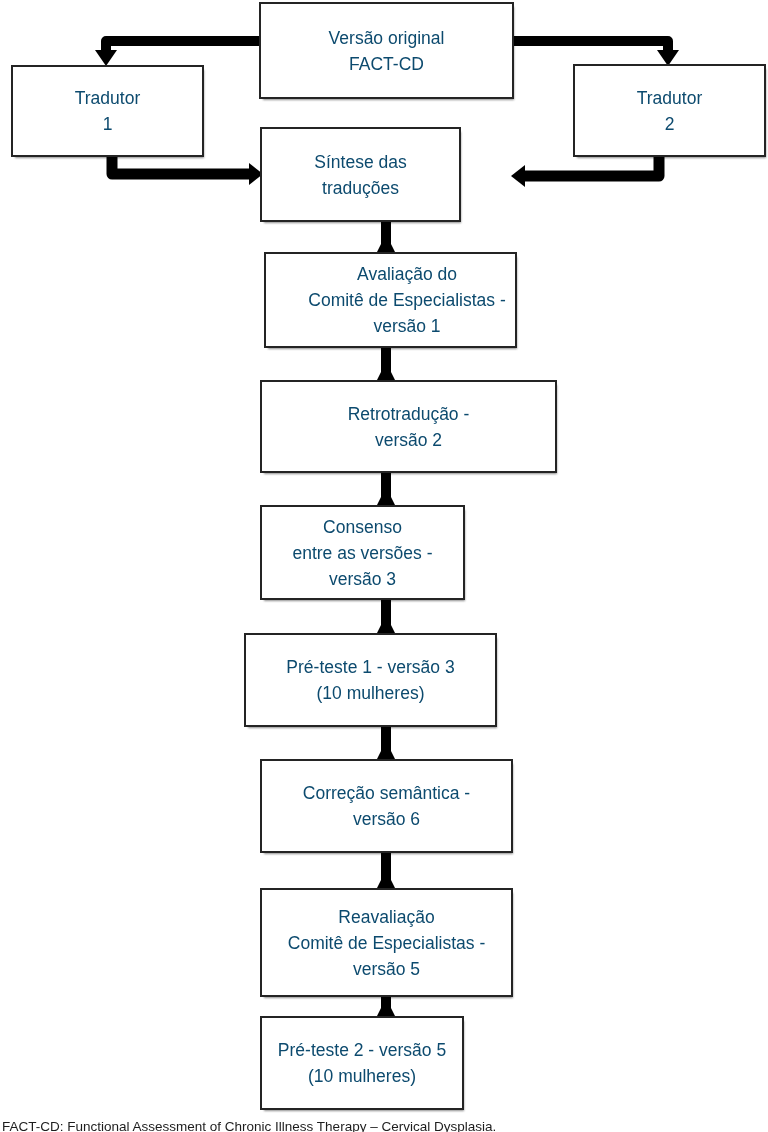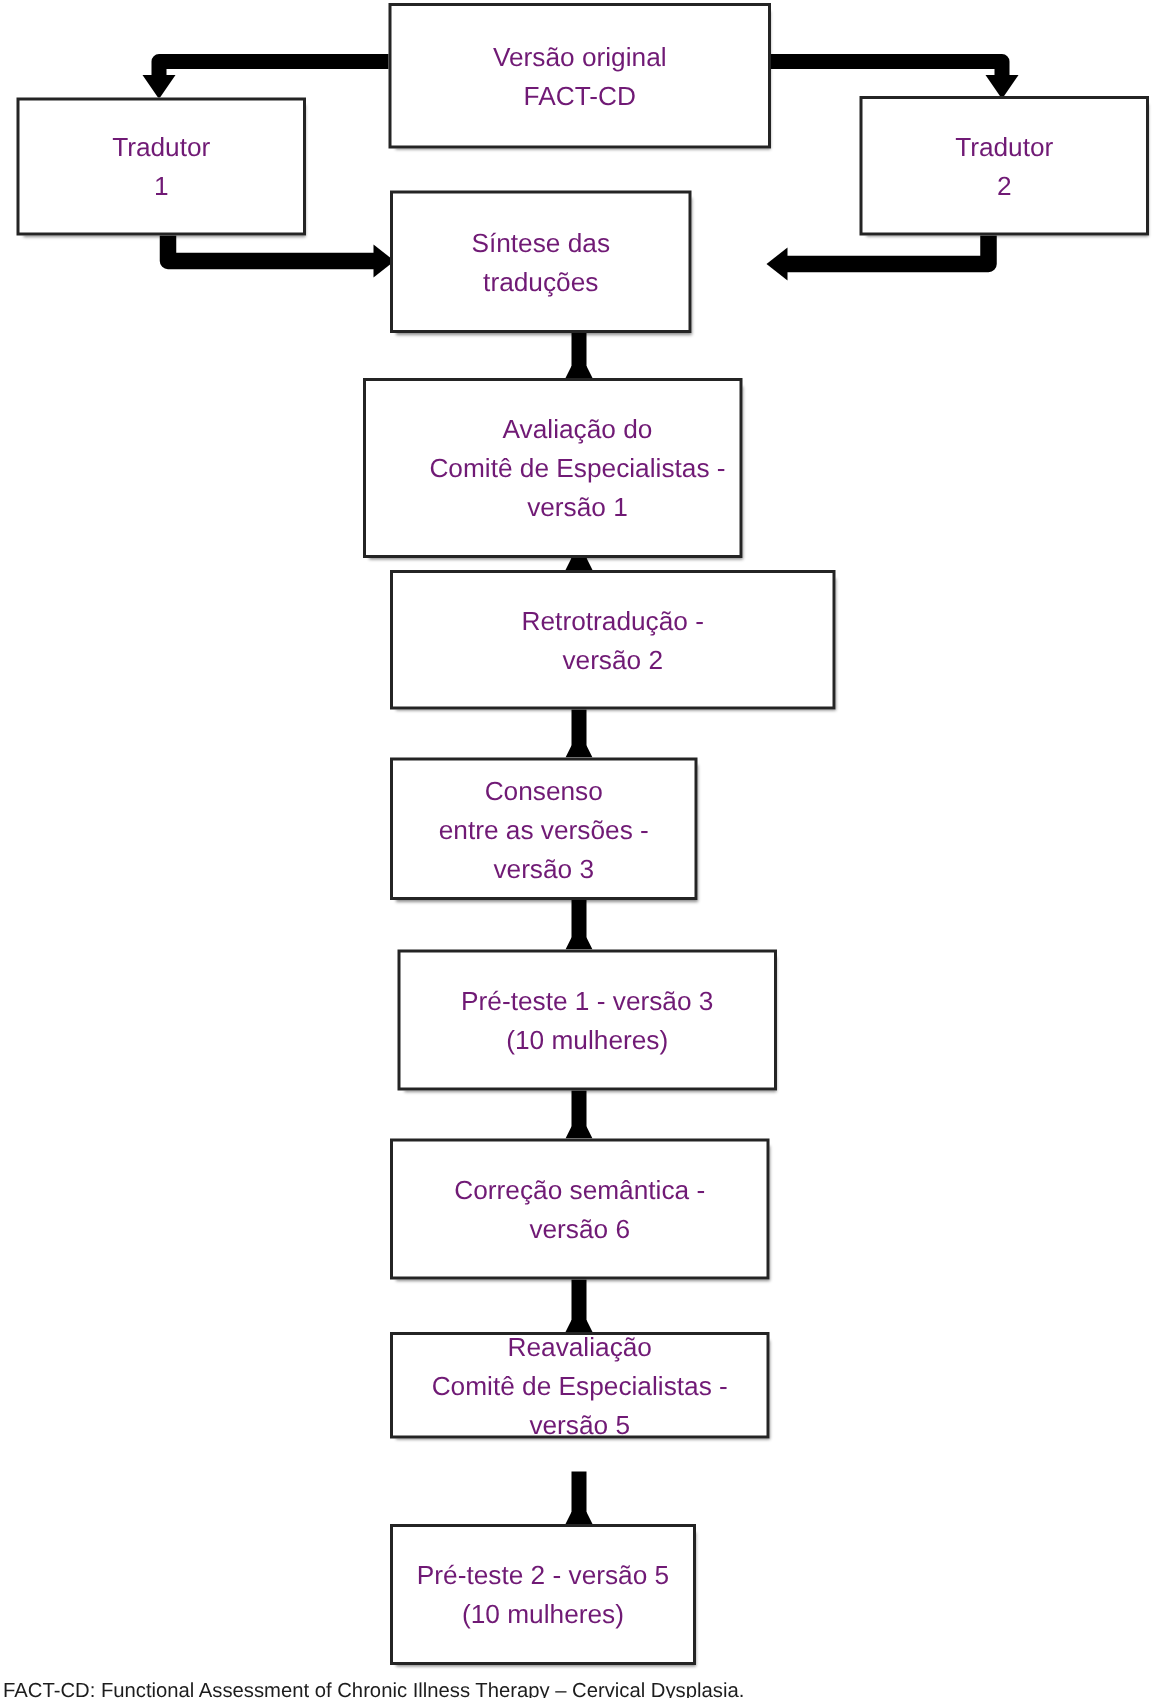--- a/index.html
+++ b/index.html
@@ -28,21 +28,21 @@
     background: #ffffff;
     border: 2px solid #242424;
     box-shadow: 2px 3px 2px -2px rgba(0,0,0,0.45);
     display: flex;
     align-items: center;
     justify-content: center;
     text-align: center;
     white-space: pre-line;
     font-size: 17.5px;
     line-height: 26px;
-    color: #701a75;
+    color: #0c4a6e;
   }
   .caption {
     position: absolute;
     z-index: 2;
     left: 2px;
     top: 1119px;
     font-size: 13.5px;
     color: #1d1d1d;
     white-space: nowrap;
   }
@@ -103,38 +103,38 @@
 
   <div class="flow-box" style="left:11px; top:65px; width:193px; height:92px;">Tradutor
 1</div>
 
   <div class="flow-box" style="left:573px; top:64px; width:193px; height:93px;">Tradutor
 2</div>
 
   <div class="flow-box" style="left:260px; top:127px; width:201px; height:95px;">Síntese das
 traduções</div>
 
-  <div class="flow-box" style="left:242px; top:252px; width:253px; height:120px;padding-left:33px;">Avaliação do
+  <div class="flow-box" style="left:264px; top:252px; width:253px; height:96px;padding-left:33px;">Avaliação do
 Comitê de Especialistas -
 versão 1</div>
 
   <div class="flow-box" style="left:260px; top:380px; width:297px; height:93px;">Retrotradução -
 versão 2</div>
 
   <div class="flow-box" style="left:260px; top:505px; width:205px; height:95px;">Consenso
 entre as versões -
 versão 3</div>
 
-  <div class="flow-box" style="left:265px; top:633px; width:253px; height:94px;">Pré-teste 1 - versão 3
+  <div class="flow-box" style="left:244px; top:633px; width:253px; height:94px;">Pré-teste 1 - versão 3
 (10 mulheres)</div>
 
   <div class="flow-box" style="left:260px; top:759px; width:253px; height:94px;">Correção semântica -
 versão 6</div>
 
-  <div class="flow-box" style="left:260px; top:888px; width:253px; height:71px;">Reavaliação
+  <div class="flow-box" style="left:260px; top:888px; width:253px; height:109px;">Reavaliação
 Comitê de Especialistas -
 versão 5</div>
 
   <div class="flow-box" style="left:260px; top:1016px; width:204px; height:94px;">Pré-teste 2 - versão 5
 (10 mulheres)</div>
 
   <div class="caption">FACT-CD: Functional Assessment of Chronic Illness Therapy – Cervical Dysplasia.</div>
 
 </div>
 

